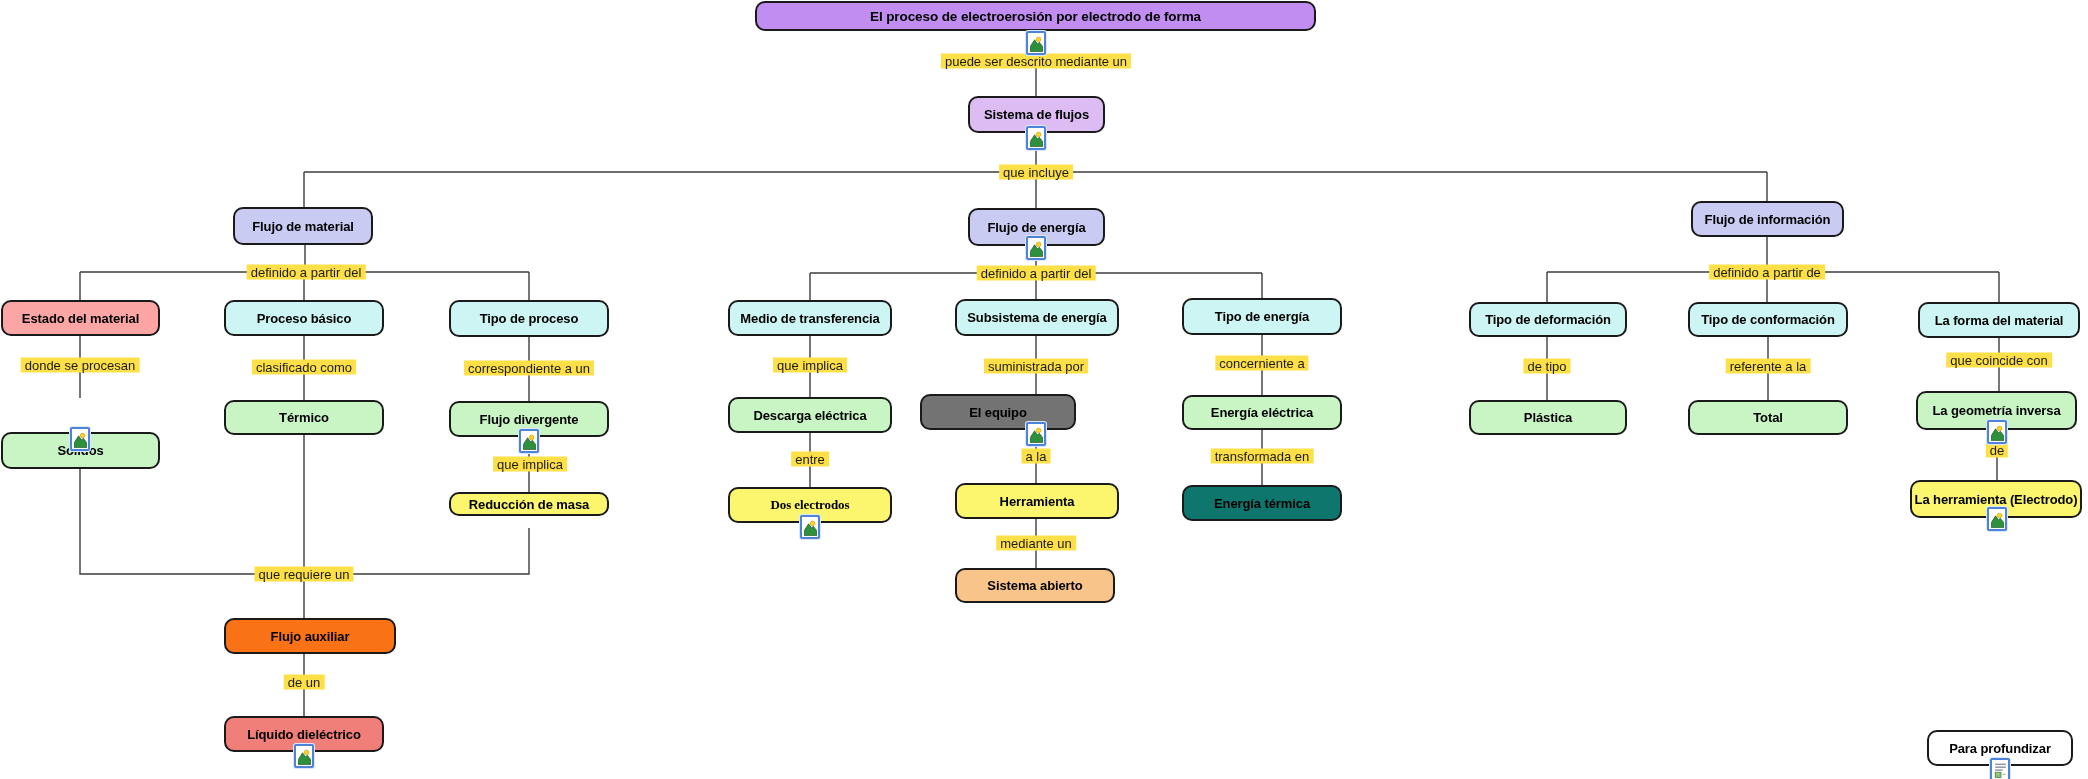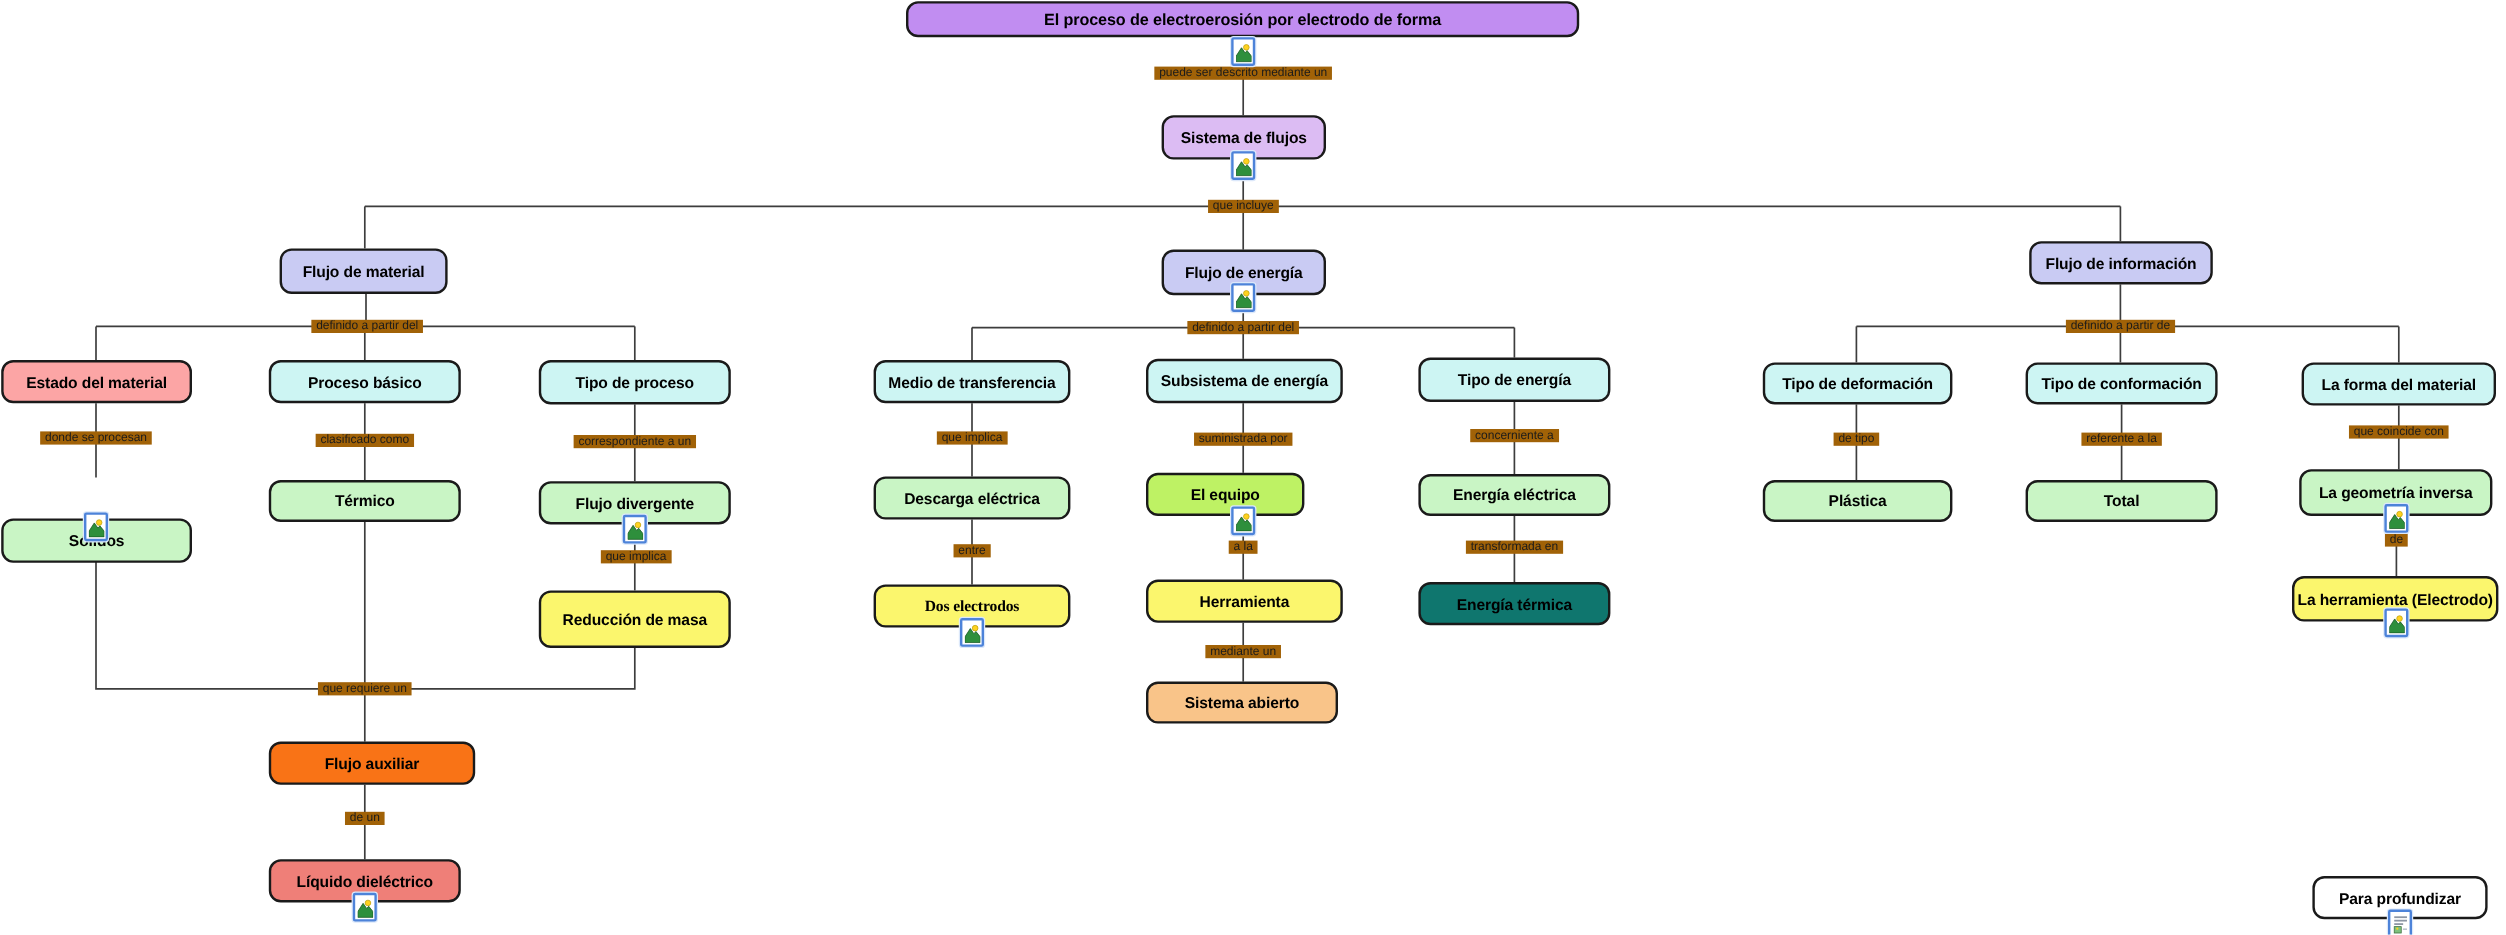--- a/index.html
+++ b/index.html
@@ -1,22 +1,22 @@
 <!DOCTYPE html>
 <html><head>
 <meta charset="utf-8">
 <style>
   html, body { margin:0; padding:0; background:#ffffff; }
   body { width:2088px; height:779px; overflow:hidden;
          font-family:"Liberation Sans", sans-serif; }
   #canvas { position:relative; width:2088px; height:779px; background:#ffffff; overflow:hidden; }
   #edges { position:absolute; left:0; top:0; width:2088px; height:779px; z-index:1; }
   #edges polyline { fill:none; stroke:#3d3d3d; stroke-width:1.4; }
-  .edge-label { position:absolute; transform:translate(-50%,-50%); background:#a16207;
-                padding:0 4px; font-size:10px; color:#1b1b1b; white-space:nowrap; z-index:2; }
+  .edge-label { position:absolute; transform:translate(-50%,-50%); background:#fde047;
+                padding:0 4px; font-size:13px; color:#1b1b1b; white-space:nowrap; z-index:2; }
   .node { position:absolute; box-sizing:border-box; border:2px solid #1a1a1a; border-radius:10px;
           display:flex; align-items:center; justify-content:center; text-align:center;
           font-weight:bold; font-size:13px; color:#000; white-space:nowrap; z-index:3;
           letter-spacing:-0.1px; }
   .node.root { font-size:13.5px; }
   .res-icon { position:absolute; box-sizing:border-box; width:20px; height:24px;
               background:#ffffff; border:2px solid #4d83d9; border-radius:2px;
               box-shadow:0 0 0 1px #dce8fa; z-index:4;
               display:flex; align-items:center; justify-content:center; }
   .res-icon svg { display:block; }
@@ -130,23 +130,23 @@
       </svg>
     </div>
     <div class="node" style="left: 224px; top: 400px; width: 160px; height: 35px; background: rgb(201, 245, 197);">Térmico</div>
     <div class="node" style="left: 449px; top: 401px; width: 160px; height: 36px; background: rgb(201, 245, 197);">Flujo divergente</div>
     <div class="res-icon" style="left: 519px; top: 429px;">
       <svg viewBox="0 0 12 16" width="13" height="17">
         <circle cx="8" cy="4.2" r="2.2" fill="#ffd21f" stroke="#bfa20f" stroke-width="0.6"></circle>
         <path d="M0 11 L4.2 4.5 L7 8.5 L8.6 6.8 L12 11 L12 15.5 L0 15.5 Z" fill="#2e8f3c" stroke="#14561f" stroke-width="0.6"></path>
       </svg>
     </div>
-    <div class="node" style="left: 449px; top: 492px; width: 160px; height: 48px; background: rgb(251, 246, 109);">Reducción de masa</div>
+    <div class="node" style="left: 449px; top: 492px; width: 160px; height: 24px; background: rgb(251, 246, 109);">Reducción de masa</div>
     <div class="node" style="left: 728px; top: 397px; width: 164px; height: 36px; background: rgb(201, 245, 197);">Descarga eléctrica</div>
-    <div class="node" style="left: 955px; top: 394px; width: 132px; height: 36px; background: #bef264;">El equipo</div>
+    <div class="node" style="left: 920px; top: 394px; width: 156px; height: 36px; background: #737373;">El equipo</div>
     <div class="res-icon" style="left: 1026px; top: 422px;">
       <svg viewBox="0 0 12 16" width="13" height="17">
         <circle cx="8" cy="4.2" r="2.2" fill="#ffd21f" stroke="#bfa20f" stroke-width="0.6"></circle>
         <path d="M0 11 L4.2 4.5 L7 8.5 L8.6 6.8 L12 11 L12 15.5 L0 15.5 Z" fill="#2e8f3c" stroke="#14561f" stroke-width="0.6"></path>
       </svg>
     </div>
     <div class="node" style="left: 1182px; top: 395px; width: 160px; height: 35px; background: rgb(201, 245, 197);">Energía eléctrica</div>
     <div class="node" style="left: 728px; top: 487px; width: 164px; height: 36px; background: rgb(251, 246, 109); font-family: Liberation Serif, serif;">Dos electrodos</div>
     <div class="res-icon" style="left: 800px; top: 515px;">
       <svg viewBox="0 0 12 16" width="13" height="17">

